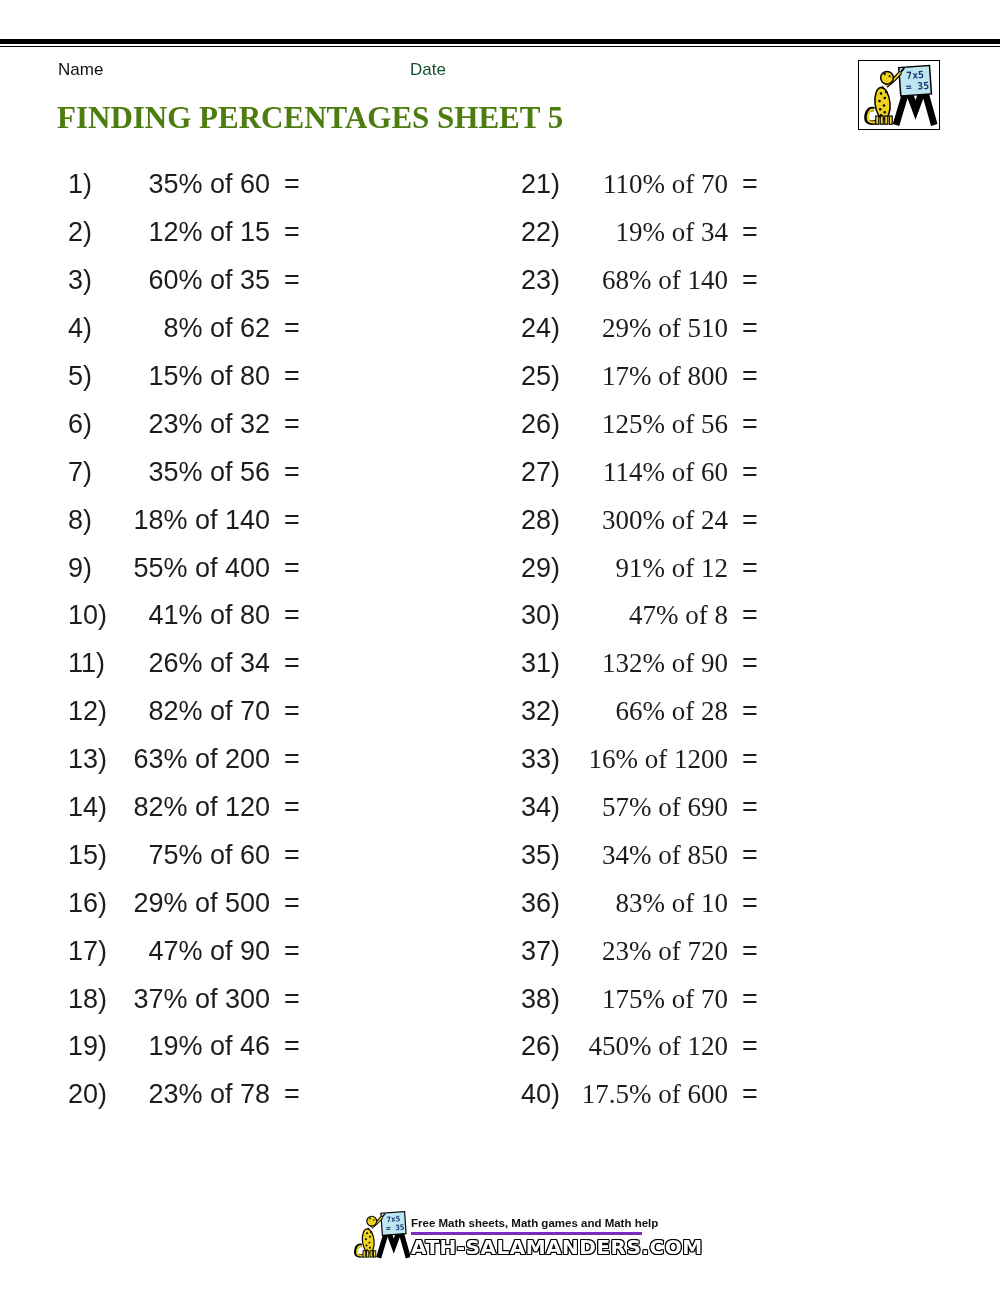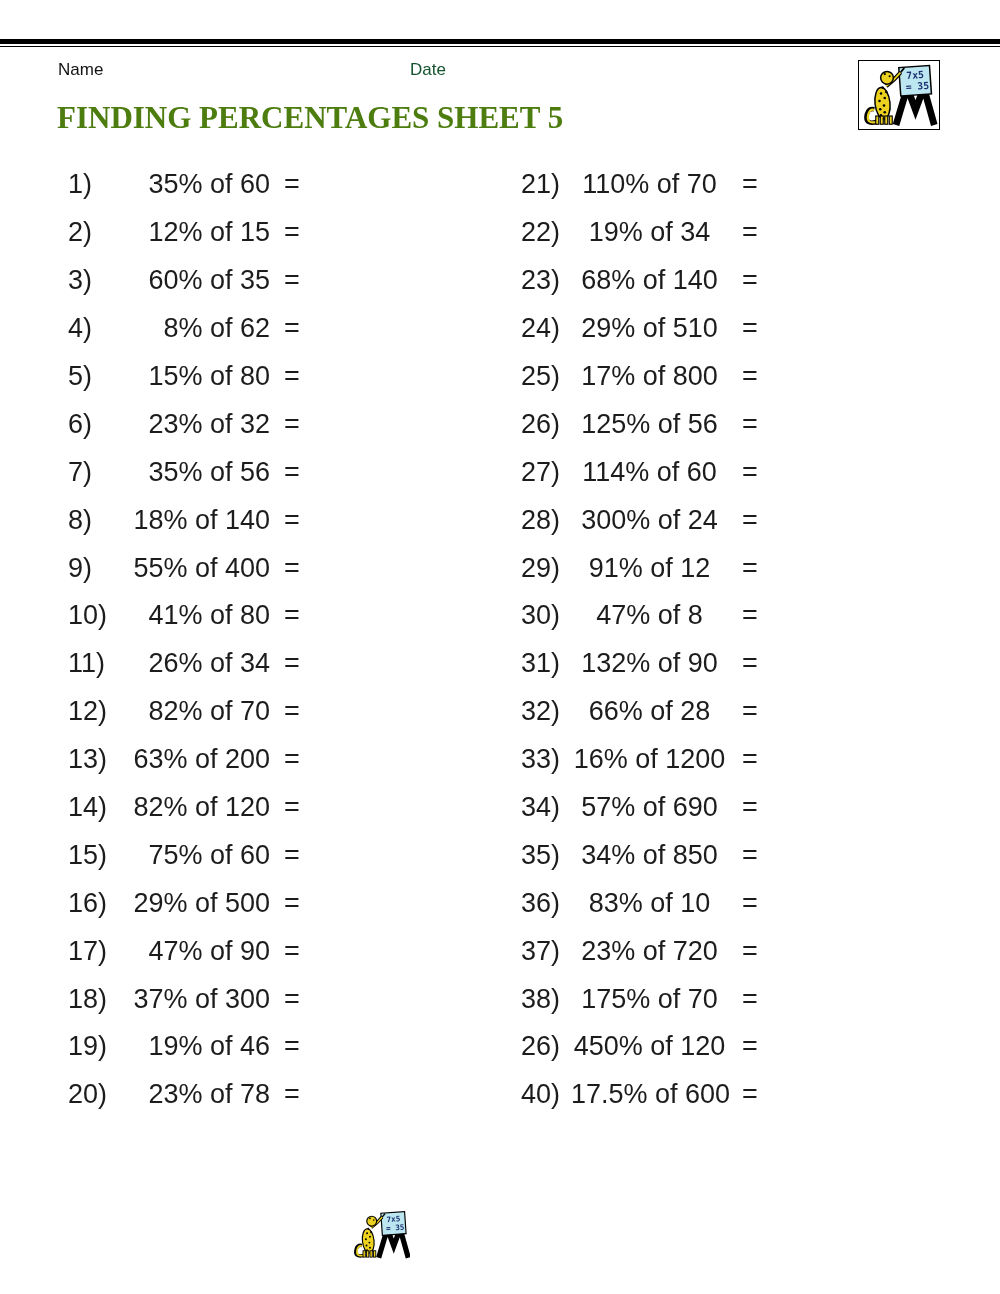--- a/index.html
+++ b/index.html
@@ -23,21 +23,21 @@
               font-family:"Liberation Serif",serif;font-weight:bold;
               font-size:31px;letter-spacing:0px;color:#4d7c0f;white-space:nowrap;}
 
   
   .col{position:absolute;top:161px;}
   .col-left{left:68px;}
   .col-right{left:521px;}
   .row{display:flex;align-items:center;height:47.9px;font-size:27px;color:#1c1c1c;}
   .row .num{width:50px;text-align:left;white-space:nowrap;}
   .col-left .expr{width:152px;text-align:right;white-space:nowrap;}
-  .col-right .expr{width:157px;text-align:center;white-space:nowrap;}
+  .col-right .expr{width:157px;text-align:right;white-space:nowrap;font-family:Liberation Serif, serif;}
   .row .eq{margin-left:14px;white-space:nowrap;}
   .row .answer{width:120px;height:36px;}
 
   
   .footer{position:absolute;left:352px;top:1208px;display:flex;align-items:flex-start;}
   .footer-mascot{width:58px;height:53px;flex:none;}
   .footer-col{margin-left:1px;}
   .tagline{font-size:11.5px;font-weight:bold;color:#111;margin-top:9px;white-space:nowrap;}
   .purple-rule{height:3px;width:231px;background:#7C2DBE;margin-top:3px;}
   .site-name{margin-top:1px;font-family:"DejaVu Sans",sans-serif;font-size:20px;
@@ -361,13 +361,18 @@
       <circle cx="31" cy="67" r="1.7" fill="#000"></circle>
     <circle cx="26" cy="71" r="1.7" fill="#000"></circle>
       <circle cx="33" cy="40" r="1.7" fill="#000"></circle>
     <circle cx="28" cy="34" r="1.7" fill="#000"></circle>
       <circle cx="31" cy="16" r="1.5" fill="#000"></circle>
     <rect x="19" y="72" width="4" height="11" fill="#EDD11F" stroke="#000" stroke-width="1.5"></rect>
     <rect x="25" y="72" width="4" height="11" fill="#EDD11F" stroke="#000" stroke-width="1.5"></rect>
     <rect x="31" y="72" width="4" height="11" fill="#EDD11F" stroke="#000" stroke-width="1.5"></rect>
     <rect x="37" y="72" width="4" height="11" fill="#EDD11F" stroke="#000" stroke-width="1.5"></rect>
   </svg>
+  <div class="footer-col">
+    <div class="tagline">Free Math sheets, Math games and Math help</div>
+    <div class="purple-rule"></div>
+    <div class="site-name">ATH-SALAMANDERS.COM</div>
+  </div>
 </div>
 
 </body></html>

